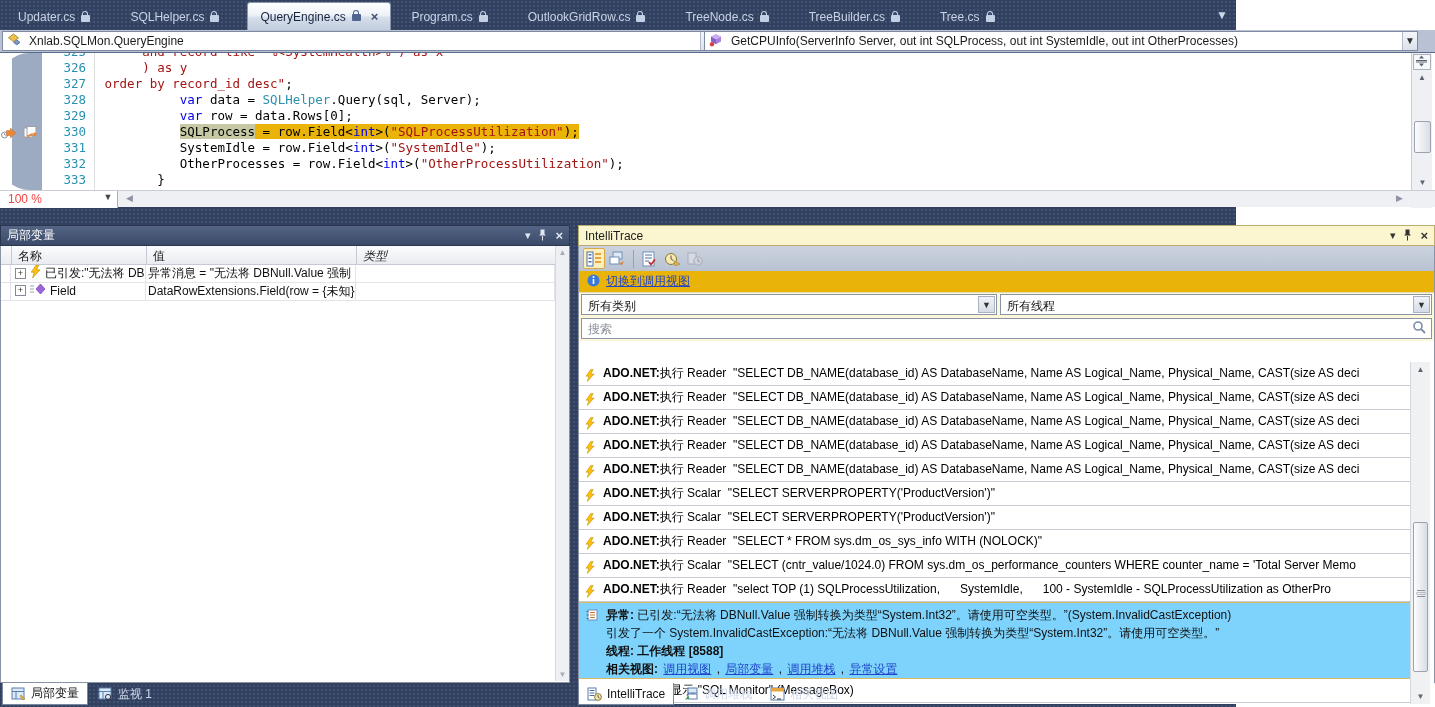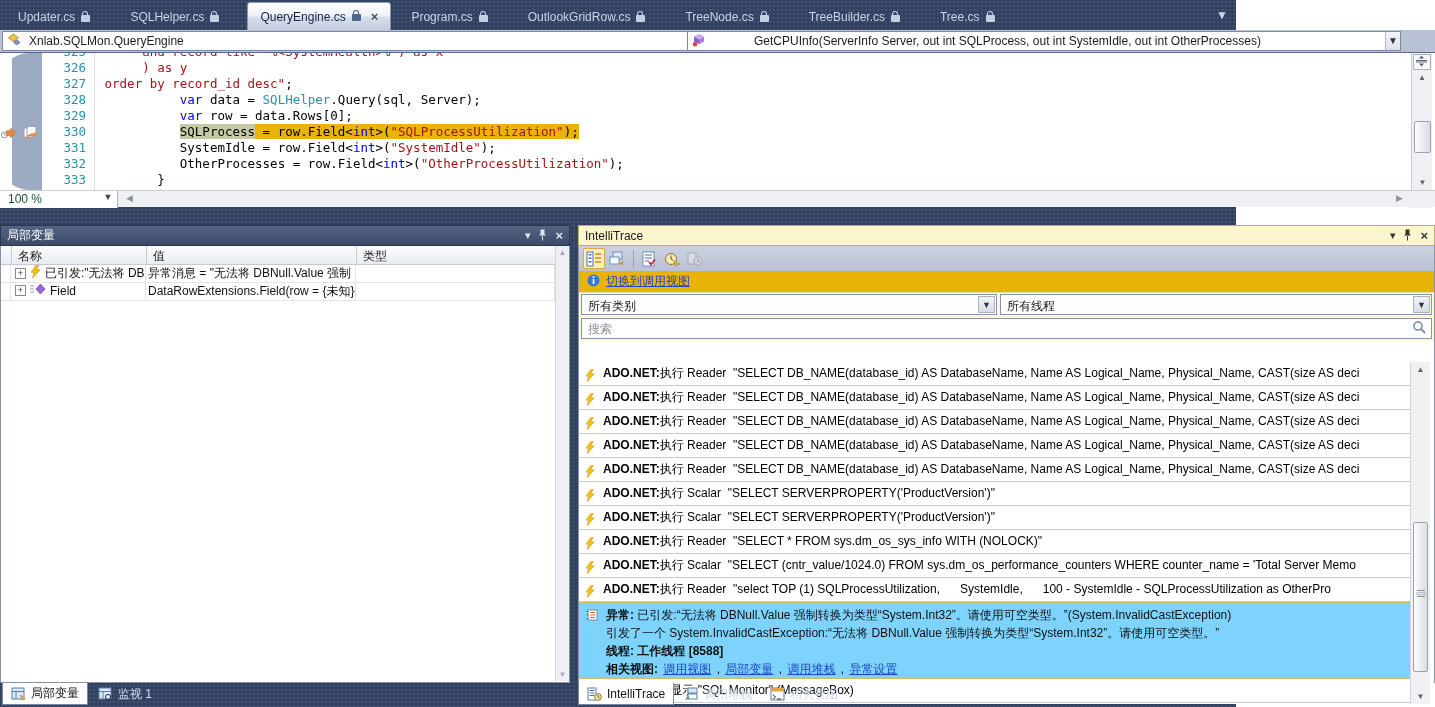--- a/index.html
+++ b/index.html
@@ -50,21 +50,21 @@
   .margin-icons { position:absolute; left:1px; top:73px; width:40px; height:14px; }
 
   
   .v-scroll { position:absolute; left:1411px; top:0; width:21px; height:137px; background:#eef0f4; border-left:1px solid #c9cdd6; }
   .scroll-btn { width:100%; height:14px; text-align:center; color:#5d6270; font-size:8px; line-height:14px; }
   .split-grip { height:16px; background:#f7f8fa; border:1px solid #aab0bd; margin:1px; }
   .v-thumb { position:absolute; left:2px; top:68px; width:17px; height:32px; background:linear-gradient(90deg,#fdfdfe,#d9dde4); border:1px solid #9ba2b0; border-radius:2px; }
   .v-scroll .down { position:absolute; bottom:0; }
   .editor-bottom { position:absolute; left:0; top:137px; width:1435px; height:17px; background:#eef0f4; border-top:1px solid #c9cdd6; }
   .zoom-combo { position:absolute; left:0; top:0; width:118px; height:17px; background:#fff; border-right:1px solid #aab0bd; }
-  .zoom-combo .zoom-text { position:absolute; left:8px; top:1px; color:#14532d; }
+  .zoom-combo .zoom-text { position:absolute; left:8px; top:1px; color:#ef4444; }
   .zoom-combo .caret-btn { position:absolute; right:2px; top:1px; width:14px; text-align:center; color:#444; font-size:9px; }
   .h-arrow { position:absolute; top:2px; color:#8d93a0; font-size:9px; }
   .corner { position:absolute; right:3px; top:0; width:21px; height:17px; background:#eef0f4; }
 
   
   .h-splitter { position:absolute; left:0; top:207px; width:1435px; height:18px; }
   .v-splitter { position:absolute; left:570px; top:225px; width:8px; height:458px; }
 
   
   .panel { position:absolute; top:225px; height:458px; }
@@ -74,21 +74,21 @@
 
   
   .locals-panel { left:0; width:570px; }
   .locals-title { background:linear-gradient(180deg,#536484,#3b4a68); color:#fff; border:1px solid #2b3750; }
   .locals-body { position:relative; height:437px; background:#fff; border:1px solid #8a93a6; border-top:none; }
   .grid-header { display:flex; height:19px; background:linear-gradient(180deg,#fbfcfd,#e9ecf1); border-bottom:1px solid #c6cad2; }
   .grid-header .hcell { border-right:1px solid #c6cad2; padding:2px 4px 0 6px; color:#1a1a1a; }
   .gutter { width:10px; }
   .col-name { width:135px; }
   .col-value { width:210px; }
-  .col-type { width:199px; }
+  .col-type { width:199px;font-style:italic; }
   .grid-row { display:flex; height:18px; line-height:17px; border-bottom:1px solid #e2e4e9; white-space:nowrap; }
   .grid-row .cell { border-right:1px solid #e2e4e9; padding:0 4px 0 2px; overflow:hidden; }
   .expand-box { display:inline-block; width:11px; height:11px; border:1px solid #848b98; background:#fff; color:#333;
                 font-size:9px; line-height:9px; text-align:center; vertical-align:middle; margin:-2px 4px 0 2px; }
   .row-icon { display:inline-block; vertical-align:middle; margin-right:4px; }
   .locals-vscroll { position:absolute; right:0; top:0; width:14px; height:435px; background:#eef0f4; border-left:1px solid #d4d7de; }
   .locals-vscroll .scroll-btn { height:13px; line-height:13px; color:#a7acb8; }
   .locals-vscroll .down { position:absolute; bottom:0; width:100%; }
 
   
@@ -178,21 +178,21 @@
     <div class="nav-combo" style="left:2px; width:714px;">
       <span class="row-icon">
         <svg width="14" height="14" viewBox="0 0 14 14">
             <path d="M6.5 1 L11.5 4.8 6.5 8.6 1.5 4.8 Z" fill="#f0c24b" stroke="#9c7a1e" stroke-width="0.8"></path>
             <path d="M9.8 7 L13 9.4 9.8 11.8 6.6 9.4 Z" fill="#7d99c6" stroke="#44618f" stroke-width="0.8"></path>
           </svg>
       </span>
       <span class="nav-text">Xnlab.SQLMon.QueryEngine</span>
       <span class="caret-btn">▼</span>
     </div>
-    <div class="nav-combo" style="left:687px; width:714px;gap:40px;">
+    <div class="nav-combo" style="left:704px; width:714px;">
       <span class="row-icon">
         <svg width="14" height="15" viewBox="0 0 14 15">
             <path d="M2 4.5 L7 2 12 4.5 7 7 Z" fill="#cbaaf0"></path>
             <path d="M2 4.5 v5 l5 2.8 v-5 Z" fill="#8a5fc8"></path>
             <path d="M12 4.5 v5 l-5 2.8 v-5 Z" fill="#a97fe0"></path>
             <circle cx="3" cy="12.2" r="2.2" fill="#d04343"></circle>
           </svg>
       </span>
       <span class="nav-text">GetCPUInfo(ServerInfo Server, out int SQLProcess, out int SystemIdle, out int OtherProcesses)</span>
       <span class="caret-btn">▼</span>

